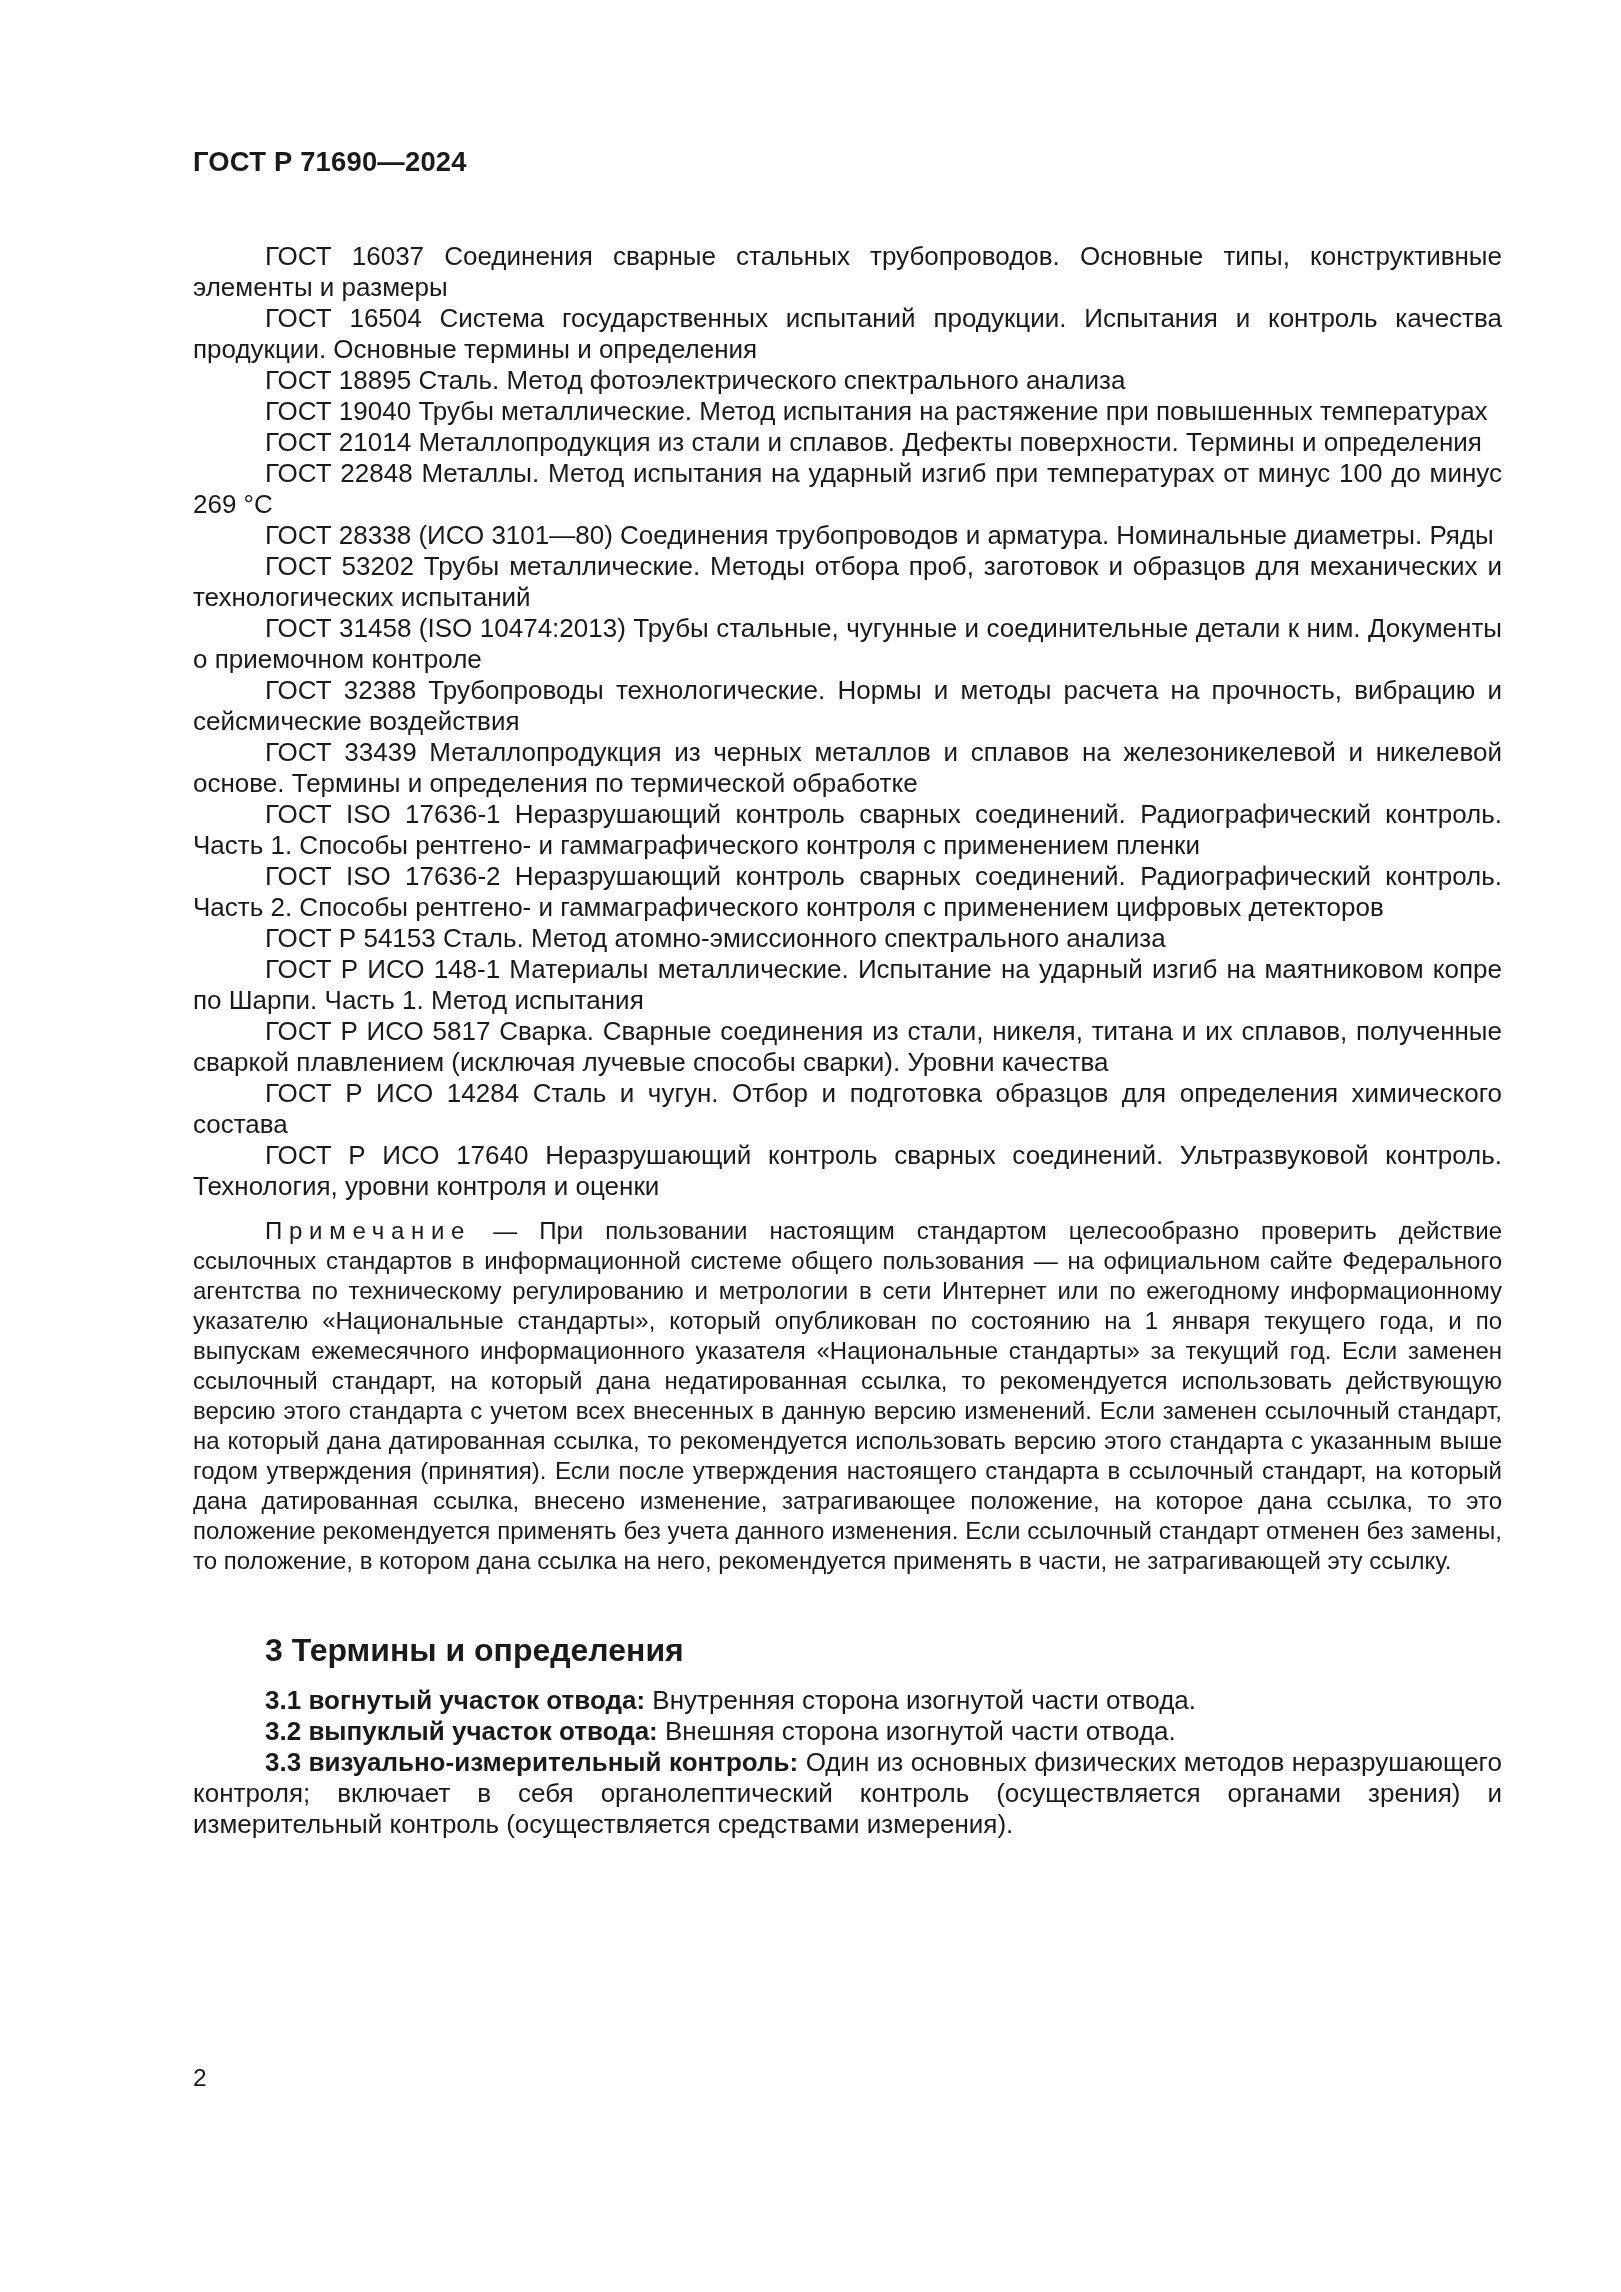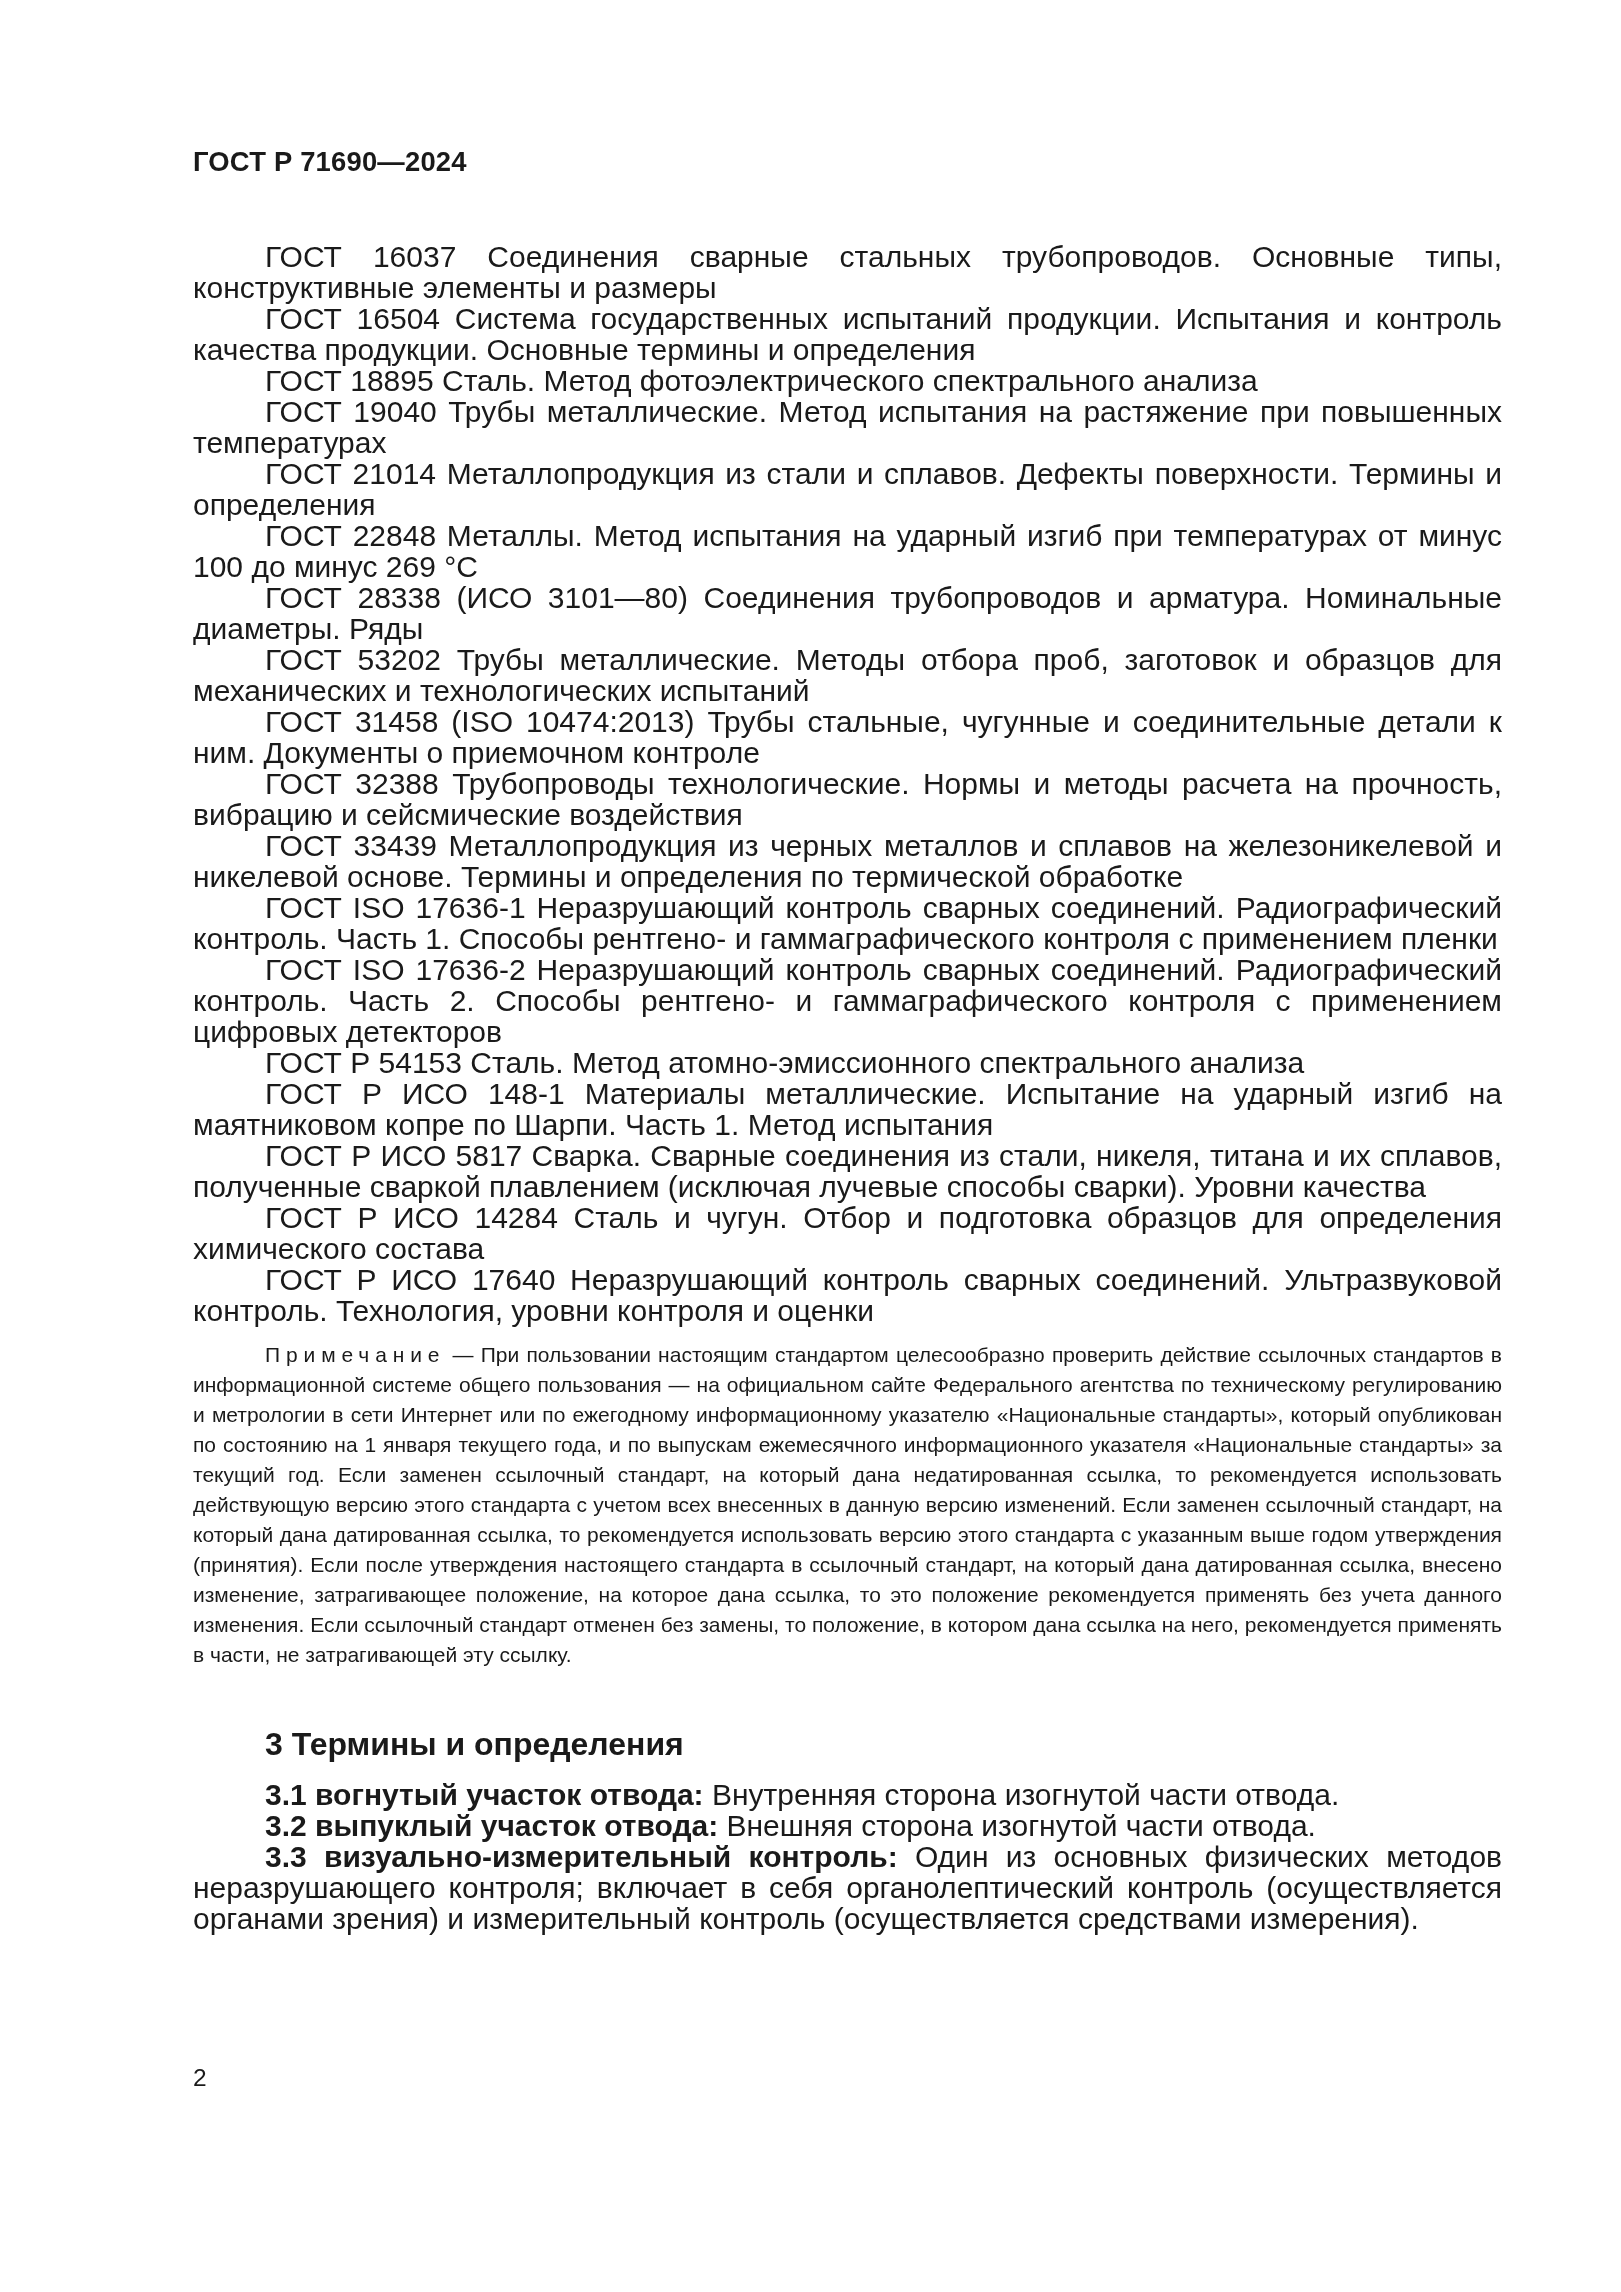--- a/index.html
+++ b/index.html
@@ -20,30 +20,30 @@
       width: 1309px;
     }
     .doc-header {
       font-size: 27.4px;
       font-weight: bold;
       line-height: 33px;
       letter-spacing: 0.2px;
     }
     .refs { margin-top: 63px; }
     .body-text {
-      font-size: 30px;
+      font-size: 26px;
       line-height: 31px;
       text-align: justify;
       text-indent: 72px;
       hyphens: auto;
       -webkit-hyphens: auto;
     }
     .note {
       margin-top: 13.7px;
-      font-size: 21px;
+      font-size: 24px;
       line-height: 30px;
       text-align: justify;
       text-indent: 72px;
       hyphens: auto;
       -webkit-hyphens: auto;
     }
     .note-label { letter-spacing: 0.28em; }
     .section-heading {
       margin-top: 55px;
       margin-bottom: 15.7px;

